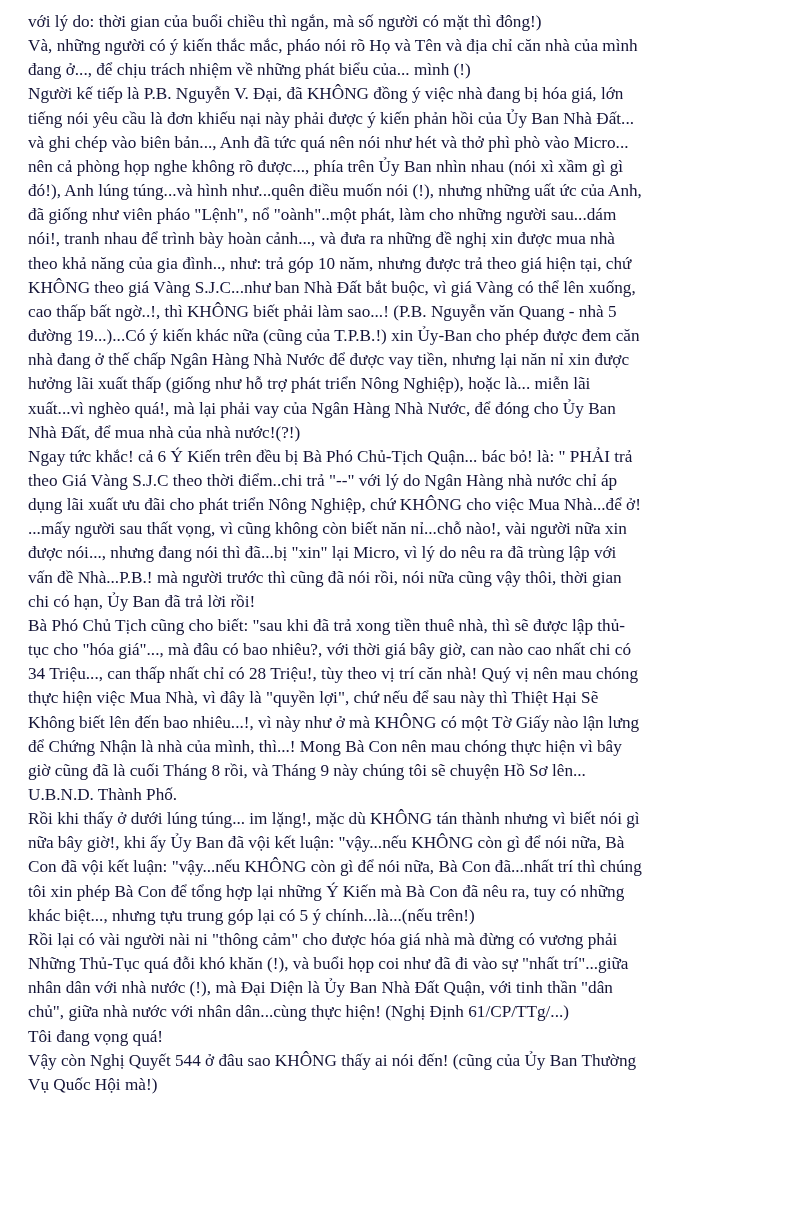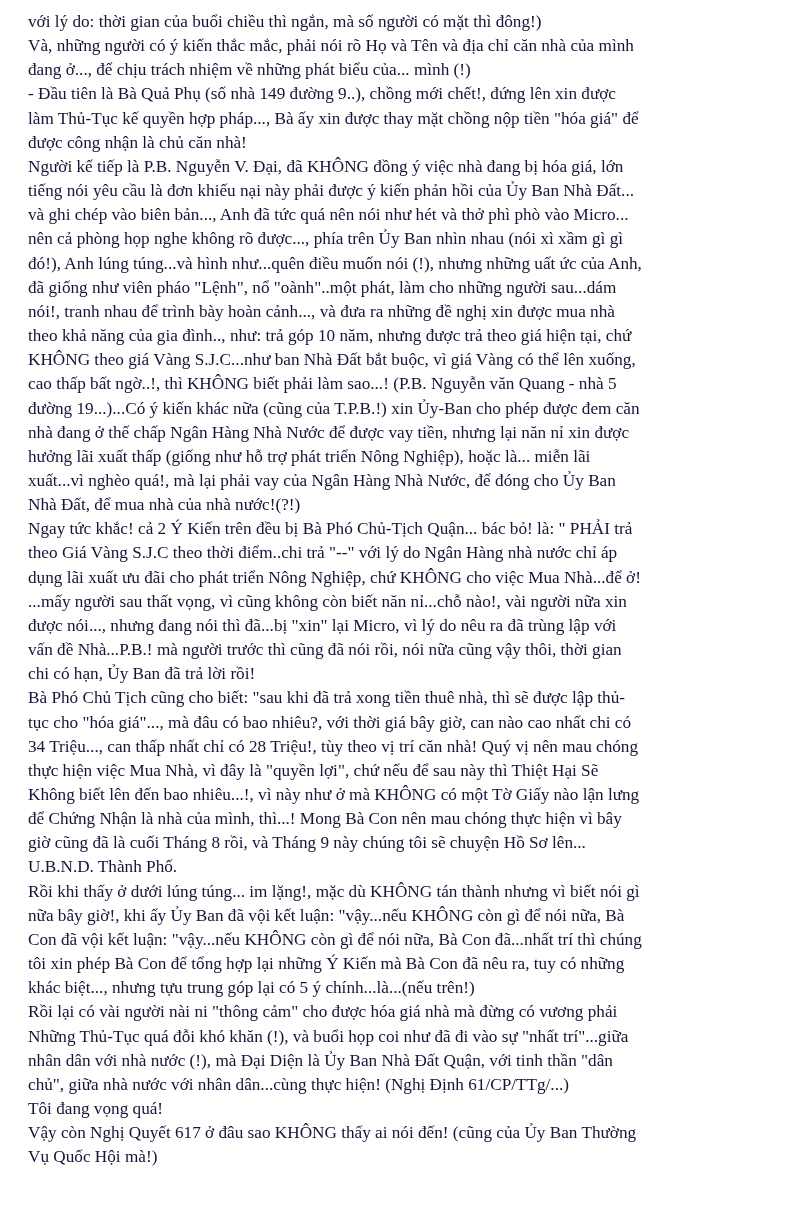--- a/index.html
+++ b/index.html
@@ -34,24 +34,23 @@
   .para + .para {
     margin-top: 0px;
   }
 </style>
 </head>
 <body>
 
 <div class="page">
   <div class="doc-body">
     <p class="para">với lý do: thời gian của buổi chiều thì ngắn, mà số người có mặt thì đông!)</p>
-    <p class="para">Và, những người có ý kiến thắc mắc, phải nói rõ Họ và Tên và địa chỉ căn nhà của mình đang ở..., để chịu trách nhiệm về những phát biểu của... mình (!)</p>
-    <p class="para">- Đầu tiên là Bà Quả Phụ (số nhà 149 đường 9..), chồng mới chết!, đứng lên xin được làm Thủ-Tục kế quyền hợp pháp..., Bà ấy xin được thay mặt chồng nộp tiền "hóa giá" để được công nhận là chủ căn nhà!</p>
+    <p class="para">Và, những người có ý kiến thắc mắc, pháo nói rõ Họ và Tên và địa chỉ căn nhà của mình đang ở..., để chịu trách nhiệm về những phát biểu của... mình (!)</p>
     <p class="para">Người kế tiếp là P.B. Nguyễn V. Đại, đã KHÔNG đồng ý việc nhà đang bị hóa giá, lớn tiếng nói yêu cầu là đơn khiếu nại này phải được ý kiến phản hồi của Ủy Ban Nhà Đất... và ghi chép vào biên bản..., Anh đã tức quá nên nói như hét và thở phì phò vào Micro... nên cả phòng họp nghe không rõ được..., phía trên Ủy Ban nhìn nhau (nói xì xầm gì gì đó!), Anh lúng túng...và hình như...quên điều muốn nói (!), nhưng những uất ức của Anh, đã giống như viên pháo "Lệnh", nổ "oành"..một phát, làm cho những người sau...dám nói!, tranh nhau để trình bày hoàn cảnh..., và đưa ra những đề nghị xin được mua nhà theo khả năng của gia đình.., như: trả góp 10 năm, nhưng được trả theo giá hiện tại, chứ KHÔNG theo giá Vàng S.J.C...như ban Nhà Đất bắt buộc, vì giá Vàng có thể lên xuống, cao thấp bất ngờ..!, thì KHÔNG biết phải làm sao...! (P.B. Nguyễn văn Quang - nhà 5 đường 19...)...Có ý kiến khác nữa (cũng của T.P.B.!) xin Ủy-Ban cho phép được đem căn nhà đang ở thế chấp Ngân Hàng Nhà Nước để được vay tiền, nhưng lại năn nỉ xin được hưởng lãi xuất thấp (giống như hỗ trợ phát triển Nông Nghiệp), hoặc là... miễn lãi xuất...vì nghèo quá!, mà lại phải vay của Ngân Hàng Nhà Nước, để đóng cho Ủy Ban Nhà Đất, để mua nhà của nhà nước!(?!)</p>
-    <p class="para">Ngay tức khắc! cả 2 Ý Kiến trên đều bị Bà Phó Chủ-Tịch Quận... bác bỏ! là: " PHẢI trả theo Giá Vàng S.J.C theo thời điểm..chi trả "--" với lý do Ngân Hàng nhà nước chỉ áp dụng lãi xuất ưu đãi cho phát triển Nông Nghiệp, chứ KHÔNG cho việc Mua Nhà...để ở!</p>
+    <p class="para">Ngay tức khắc! cả 6 Ý Kiến trên đều bị Bà Phó Chủ-Tịch Quận... bác bỏ! là: " PHẢI trả theo Giá Vàng S.J.C theo thời điểm..chi trả "--" với lý do Ngân Hàng nhà nước chỉ áp dụng lãi xuất ưu đãi cho phát triển Nông Nghiệp, chứ KHÔNG cho việc Mua Nhà...để ở!</p>
     <p class="para">...mấy người sau thất vọng, vì cũng không còn biết năn nỉ...chỗ nào!, vài người nữa xin được nói..., nhưng đang nói thì đã...bị "xin" lại Micro, vì lý do nêu ra đã trùng lập với vấn đề Nhà...P.B.! mà người trước thì cũng đã nói rồi, nói nữa cũng vậy thôi, thời gian chi có hạn, Ủy Ban đã trả lời rồi!</p>
     <p class="para">Bà Phó Chủ Tịch cũng cho biết: "sau khi đã trả xong tiền thuê nhà, thì sẽ được lập thủ-tục cho "hóa giá"..., mà đâu có bao nhiêu?, với thời giá bây giờ, can nào cao nhất chi có 34 Triệu..., can thấp nhất chỉ có 28 Triệu!, tùy theo vị trí căn nhà! Quý vị nên mau chóng thực hiện việc Mua Nhà, vì đây là "quyền lợi", chứ nếu để sau này thì Thiệt Hại Sẽ Không biết lên đến bao nhiêu...!, vì này như ở mà KHÔNG có một Tờ Giấy nào lận lưng để Chứng Nhận là nhà của mình, thì...! Mong Bà Con nên mau chóng thực hiện vì bây giờ cũng đã là cuối Tháng 8 rồi, và Tháng 9 này chúng tôi sẽ chuyện Hồ Sơ lên... U.B.N.D. Thành Phố.</p>
     <p class="para">Rồi khi thấy ở dưới lúng túng... im lặng!, mặc dù KHÔNG tán thành nhưng vì biết nói gì nữa bây giờ!, khi ấy Ủy Ban đã vội kết luận: "vậy...nếu KHÔNG còn gì để nói nữa, Bà Con đã vội kết luận: "vậy...nếu KHÔNG còn gì để nói nữa, Bà Con đã...nhất trí thì chúng tôi xin phép Bà Con để tổng hợp lại những Ý Kiến mà Bà Con đã nêu ra, tuy có những khác biệt..., nhưng tựu trung góp lại có 5 ý chính...là...(nếu trên!)</p>
     <p class="para">Rồi lại có vài người nài ni "thông cảm" cho được hóa giá nhà mà đừng có vương phải Những Thủ-Tục quá đỗi khó khăn (!), và buổi họp coi như đã đi vào sự "nhất trí"...giữa nhân dân với nhà nước (!), mà Đại Diện là Ủy Ban Nhà Đất Quận, với tinh thần "dân chủ", giữa nhà nước với nhân dân...cùng thực hiện! (Nghị Định 61/CP/TTg/...)</p>
     <p class="para">Tôi đang vọng quá!</p>
-    <p class="para">Vậy còn Nghị Quyết 617 ở đâu sao KHÔNG thấy ai nói đến! (cũng của Ủy Ban Thường Vụ Quốc Hội mà!)</p>
+    <p class="para">Vậy còn Nghị Quyết 544 ở đâu sao KHÔNG thấy ai nói đến! (cũng của Ủy Ban Thường Vụ Quốc Hội mà!)</p>
   </div>
 </div>
 
 </body></html>

